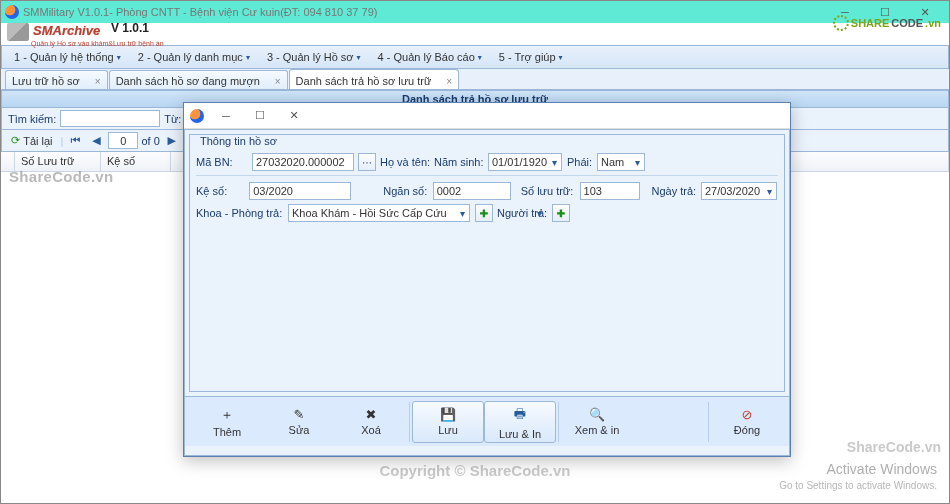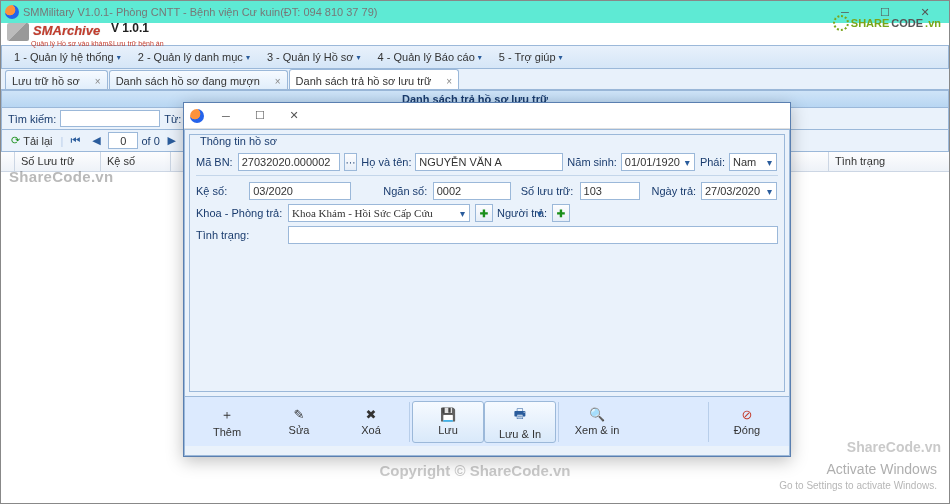--- a/index.html
+++ b/index.html
@@ -164,21 +164,20 @@
   <span class="navtxt">of 0</span>
   <div class="navbtn">▶</div>
   <div class="navbtn">⏭</div>
 </div>
 
 <div class="gridhdr">
   <div class="col" style="width:14px"></div>
   <div class="col" style="width:86px">Số Lưu trữ</div>
   <div class="col" style="width:70px">Kệ số</div>
   <div class="col" style="flex:1"></div>
-  <div class="col" style="width:120px;border-right:none">Tình trạng</div>
 </div>
 <div class="gridbody"></div>
 
 <div class="wm1">ShareCode.vn</div>
 <div class="wmsc">ShareCode.vn</div>
 <div class="wm2">Copyright © ShareCode.vn</div>
 <div class="wm3">Activate Windows</div>
 <div class="wm4">Go to Settings to activate Windows.</div>
 
 <div class="dialog">
@@ -190,21 +189,20 @@
   </div>
   <div class="dlg-body">
     <div class="group" style="height:258px">
       <div class="group-title">Thông tin hồ sơ</div>
       <div class="form">
         <div class="row">
           <label style="width:52px">Mã BN:</label>
           <input class="inp" style="width: 102px;" value="27032020.000002">
           <div class="smbtn">⋯</div>
           <label style="width:50px">Họ và tên:</label>
-          <input class="inp" style="width: 148px;" value="NGUYỄN VĂN A">
           <label style="width:50px">Năm sinh:</label>
           <input class="inp" style="width: 74px;" value="01/01/1920">
             <span class="dateico">▾</span>
           <label style="width:26px">Phái:</label>
           <input class="inp" style="width: 48px;" value="Nam">
             <span class="dateico">▾</span>
         </div>
         <div style="height:1px;background:#c4d6ea;margin:3px 0 6px"></div>
         <div class="row">
           <label style="width:52px">Kệ số:</label>
@@ -212,30 +210,26 @@
           <label style="width:48px;margin-left:28px">Ngăn số:</label>
           <input class="inp" style="width: 78px;" value="0002">
           <label style="width:58px;margin-left:6px">Số lưu trữ:</label>
           <input class="inp" style="width: 60px;" value="103">
           <label style="width:48px;margin-left:8px">Ngày trả:</label>
           <input class="inp" style="width: 76px;" value="27/03/2020">
             <span class="dateico">▾</span>
         </div>
         <div class="row">
           <label style="width:88px">Khoa - Phòng trả:</label>
-          <input class="inp" style="width: 182px; font-family: Liberation Serif, serif;" value="Khoa Khám - Hồi Sức Cấp Cứu">
+          <input class="inp" style="width: 182px;" value="Khoa Khám - Hồi Sức Cấp Cứu">
             <span class="dateico">▾</span>
           <div class="smbtn green">✚</div>
           <label style="width:50px">Người trả:</label>
             <span class="dateico">▾</span>
           <div class="smbtn green">✚</div>
-        </div>
-        <div class="row">
-          <label style="width:88px">Tình trạng:</label>
-          <input class="inp" style="flex: 1 1 0%;" value="">
         </div>
       </div>
     </div>
     <div class="dlg-foot">
       <div class="tbtn dis">
           <span class="ic">＋</span>
           <span>Thêm</span>
         </div>
       <div class="tbtn dis">
           <span class="ic">✎</span>

